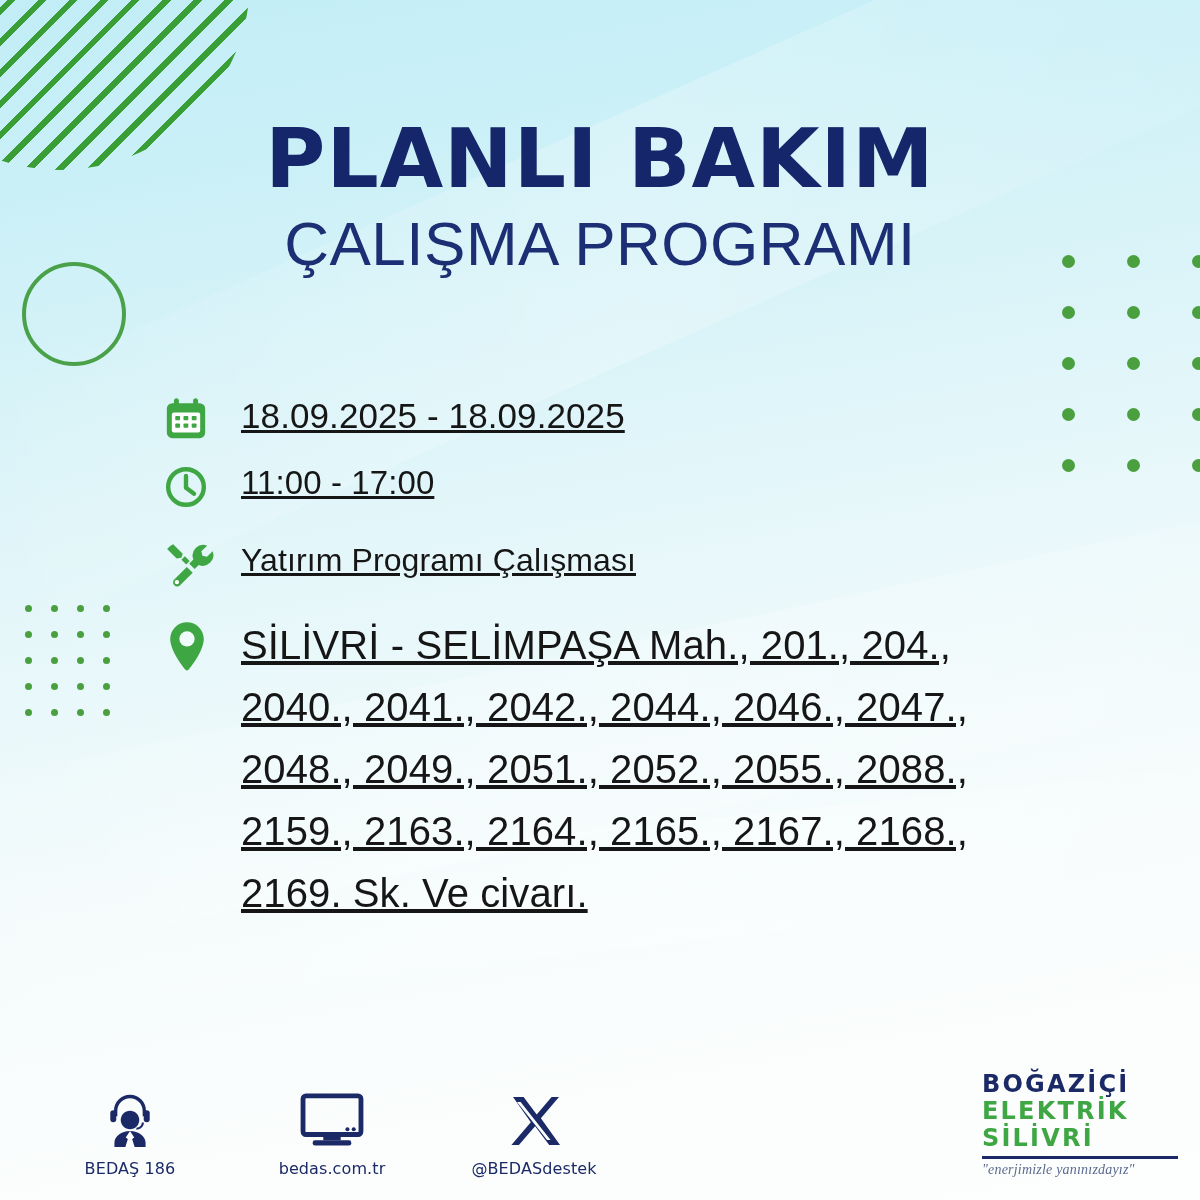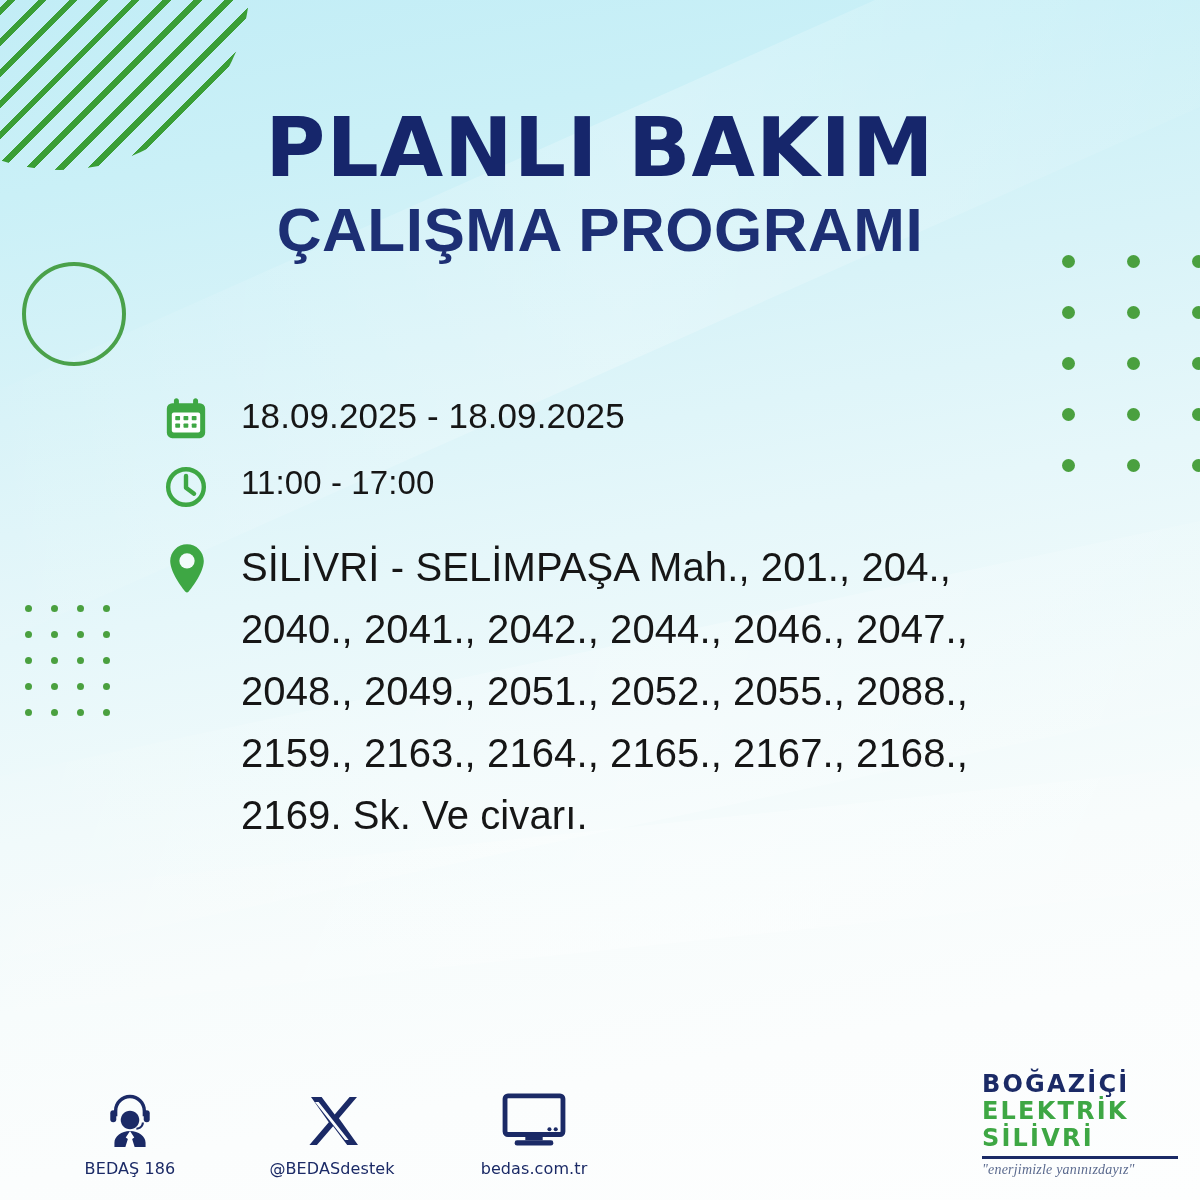--- a/index.html
+++ b/index.html
@@ -99,27 +99,27 @@
     left: 0; right: 0; top: 108px;
     text-align: center;
   }
   .title-main {
     font-family: "DejaVu Sans", sans-serif;
     font-size: 82px;
     font-weight: 700;
     letter-spacing: 1px;
     color: #16266b;
     line-height: .98;
-    margin: 0;
+    margin: 11px;
     white-space: nowrap;
   }
   .title-sub {
     font-family: "Liberation Sans", sans-serif;
     font-size: 62px;
-    font-weight: 700;
+    font-weight: 400;
     letter-spacing: .5px;
     color: #1d2f74;
     line-height: 1.1;
     margin: 8px 0 16px 0;
     white-space: nowrap;
   }
 
   
   .info {
     position: absolute;
@@ -139,20 +139,21 @@
     justify-content: flex-start;
     padding-top: 2px;
   }
   .row-text {
     font-family: "Liberation Sans", sans-serif;
     font-size: 33px;
     color: #161616;
     line-height: 1.0;
     padding-top: 12px;
     letter-spacing: .1px;
+    text-decoration: underline;
   }
   .row-date .row-text { font-size: 35px; }
   .row-time .row-text { font-size: 33px; }
   .row-work { margin-top: 14px; }
   .row-work .row-text { font-size: 32px; }
   .row-loc { margin-top: 18px; }
   .row-loc .row-icon { align-items: flex-start; padding-top: 6px; }
   .row-loc .row-text {
     font-size: 40px;
     line-height: 1.55;
@@ -310,20 +311,35 @@
     <div class="row row-time">
       <div class="row-icon">
         <svg width="46" height="46" viewBox="0 0 24 24" aria-hidden="true">
           <circle cx="12" cy="12" r="9.3" fill="none" stroke="#3ea744" stroke-width="2.3"></circle>
           <path d="M12 6.2v6.2l4.2 3.1" fill="none" stroke="#3ea744" stroke-width="2.3" stroke-linecap="round" stroke-linejoin="round"></path>
         </svg>
       </div>
       <div class="row-text">11:00 - 17:00</div>
     </div>
 
+    <div class="row row-work">
+      <div class="row-icon">
+        <svg width="52" height="52" viewBox="0 0 24 24" aria-hidden="true">
+          <g fill="#3ea744">
+            <path d="M20.4 3.1a4.9 4.9 0 0 0-5.3 1.1 4.9 4.9 0 0 0-1.1 5.3l-1.9 1.9 2.5 2.5 1.9-1.9a4.9 4.9 0 0 0 5.3-1.1 4.9 4.9 0 0 0 1.1-5.3l-2.6 2.6-2.1-.5-.5-2.1 2.7-2.5z"></path>
+            <path d="M11.0 12.9 5.2 18.7a1.9 1.9 0 1 0 2.7 2.7l5.8-5.8-2.7-2.7z"></path>
+            <path d="M3.3 3.2 1.9 4.6l4.4 4.4 2.2-.4.6-1.8L4.7 2.4 3.3 3.2z"></path>
+            <path d="M8.5 9.6l2.2 2.2 1.6-1.6-2.2-2.2-1.6 1.6z"></path>
+            <path d="M13.9 15.0l4.6 4.6a1.9 1.9 0 1 1-2.7 2.7l-4.6-4.6 2.7-2.7z" opacity="0"></path>
+          </g>
+          <circle cx="6.4" cy="19.9" r="1.0" fill="#ffffff"></circle>
+        </svg>
+      </div>
+      <div class="row-text">Yatırım Programı Çalışması</div>
+    </div>
 
     <div class="row row-loc">
       <div class="row-icon">
         <svg width="48" height="56" viewBox="0 0 24 30" aria-hidden="true">
           <path fill="#3ea744" d="M12 1.2C7.0 1.2 3.0 5.2 3.0 10.2c0 6.6 7.8 16.1 8.2 16.5.4.5 1.2.5 1.6 0 .4-.4 8.2-9.9 8.2-16.5 0-5-4-9-9-9z"></path>
           <circle cx="12" cy="10.1" r="4.1" fill="#f2fbfb"></circle>
         </svg>
       </div>
       <div class="row-text">SİLİVRİ - SELİMPAŞA Mah., 201., 204.,
 2040., 2041., 2042., 2044., 2046., 2047.,
@@ -348,40 +364,40 @@
           </g>
           <path fill="#ffffff" d="M32 41.4l-4.4 6.6 2.2 1.6-2.6 8.4h9.6l-2.6-8.4 2.2-1.6z"></path>
           <path fill="#1b2a66" d="M44.2 32.6c0 3.1-2.4 5.2-5.6 5.4v2.1c4.4-.2 7.8-3.3 7.8-7.5h-2.2z"></path>
         </svg>
       </div>
       <div class="foot-label">BEDAŞ 186</div>
     </div>
 
     <div class="foot-item">
       <div class="foot-ico">
-        <svg width="56" height="56" viewBox="0 0 56 56" aria-hidden="true">
-          <path fill="#1b2a66" d="M7 4h10.6l13.1 17.4L45.6 4H53L34.9 25.2 54 52H43.2L29.1 33.3 12.9 52H5.4l19.4-22.7L7 4zm7.6 5H11l30.1 38h3.5L14.6 9z"></path>
-        </svg>
-      </div>
-      <div class="foot-label">@BEDASdestek</div>
-    </div>
-
-    <div class="foot-item">
-      <div class="foot-ico">
         <svg width="64" height="56" viewBox="0 0 66 58" aria-hidden="true">
           <rect x="3" y="3" width="60" height="40" rx="3" fill="none" stroke="#1b2a66" stroke-width="5"></rect>
           <rect x="24" y="43" width="18" height="6" fill="#1b2a66"></rect>
           <rect x="13" y="49" width="40" height="5.5" rx="2.4" fill="#1b2a66"></rect>
           <circle cx="49" cy="37.5" r="2.1" fill="#1b2a66"></circle>
           <circle cx="55.5" cy="37.5" r="2.1" fill="#1b2a66"></circle>
         </svg>
       </div>
       <div class="foot-label">bedas.com.tr</div>
     </div>
 
+    <div class="foot-item">
+      <div class="foot-ico">
+        <svg width="56" height="56" viewBox="0 0 56 56" aria-hidden="true">
+          <path fill="#1b2a66" d="M7 4h10.6l13.1 17.4L45.6 4H53L34.9 25.2 54 52H43.2L29.1 33.3 12.9 52H5.4l19.4-22.7L7 4zm7.6 5H11l30.1 38h3.5L14.6 9z"></path>
+        </svg>
+      </div>
+      <div class="foot-label">@BEDASdestek</div>
+    </div>
+
   </div>
 
   <div class="brand">
     <div class="brand-line brand-1">BOĞAZİÇİ</div>
     <div class="brand-line brand-2">ELEKTRİK</div>
     <div class="brand-line brand-3">SİLİVRİ</div>
     <div class="brand-rule"></div>
     <div class="brand-tag">"enerjimizle yanınızdayız"</div>
   </div>
 

